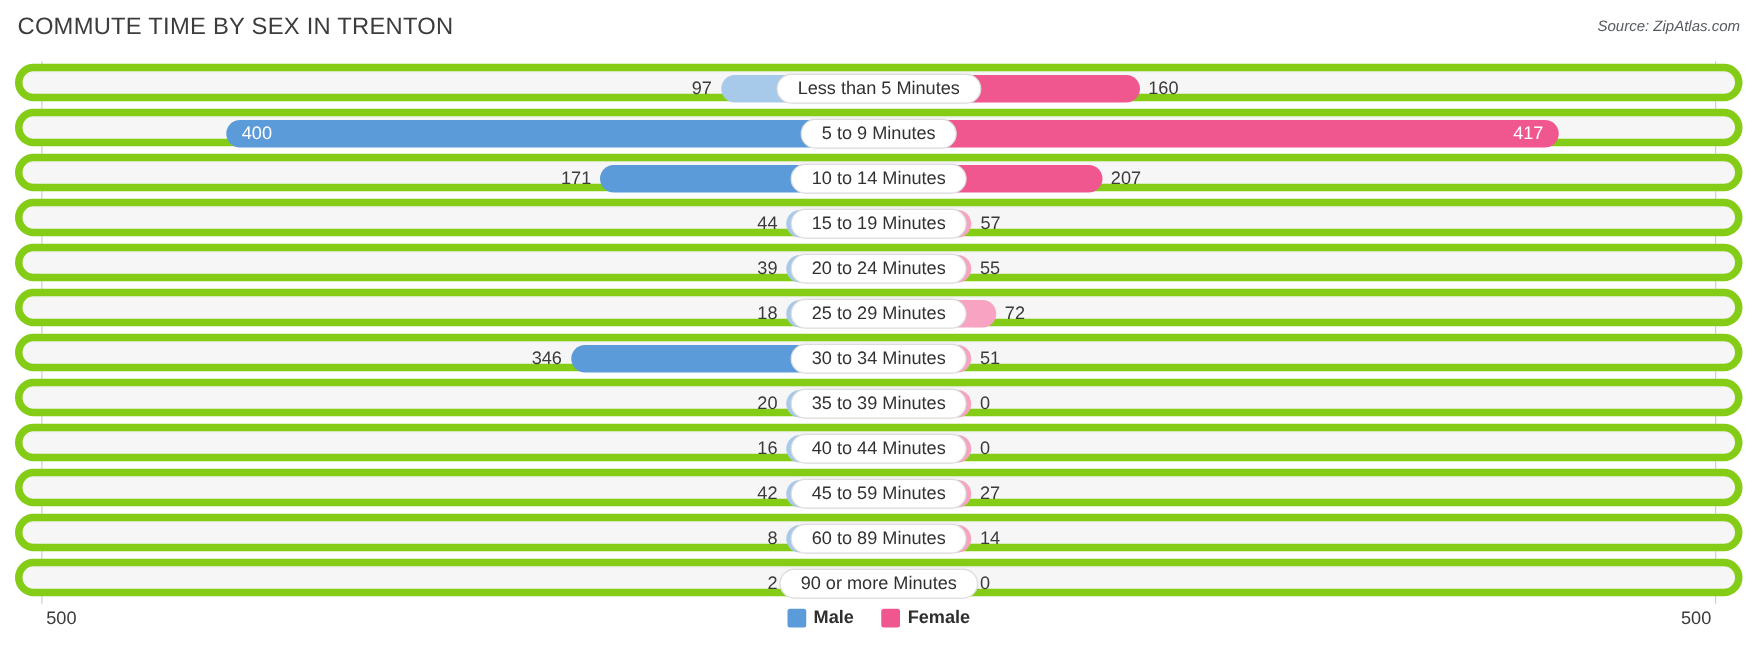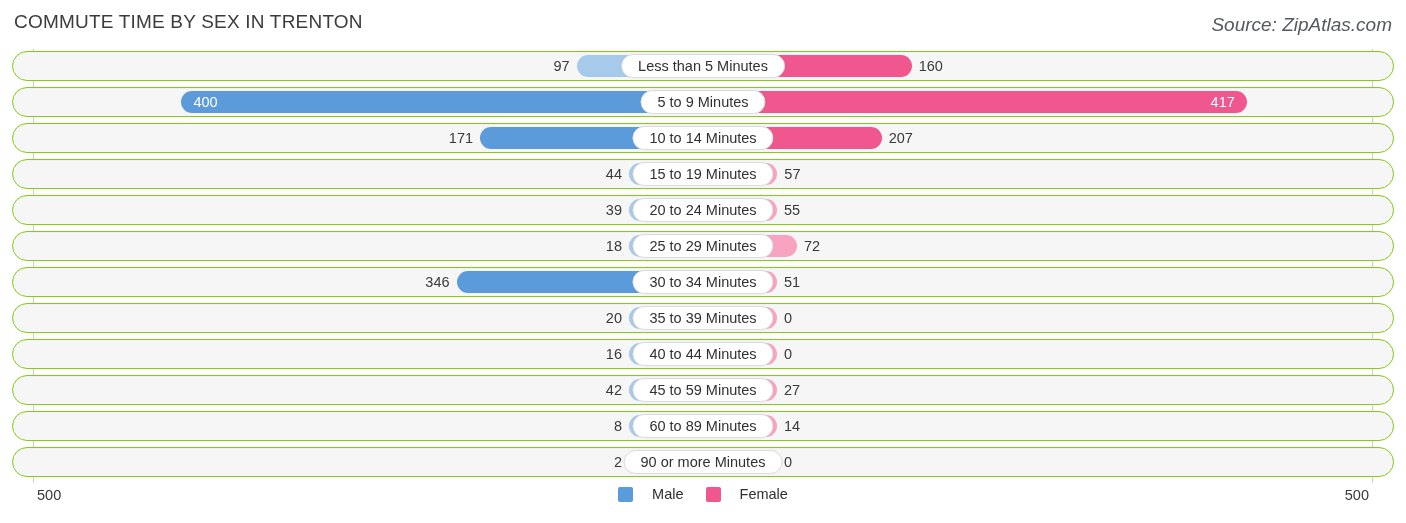--- a/index.html
+++ b/index.html
@@ -31,21 +31,21 @@
     font-size: 19px;
     font-weight: 400;
     letter-spacing: .2px;
     color: #3c3c3c;
     white-space: nowrap;
   }
   .chart-source {
     position: absolute;
     right: 14px;
     top: 14px;
-    font-size: 19px;
+    font-size: 12px;
     font-style: italic;
     color: #555a60;
     white-space: nowrap;
   }
 
   
   .plot {
     position: absolute;
     left: 0;
     top: 46px;
@@ -66,21 +66,21 @@
     position: absolute;
     left: 12px;
     top: 5px;
     width: 1382px;
   }
 
   .row {
     position: relative;
     height: 30px;
     margin-bottom: 6px;
-    border: 1px solid #84cc16;
+    border: 6px solid #84cc16;
     border-radius: 15px;
     background: #f6f6f6;
     box-shadow: inset 0 1px 1px rgba(0,0,0,.025);
   }
 
   
   .half {
     position: absolute;
     top: 3px;
     height: 22px;
@@ -169,21 +169,22 @@
     left: 0; right: 0;
     top: 3px;
     display: flex;
     justify-content: center;
     align-items: center;
     gap: 22px;
   }
   .legend-item {
     display: flex;
     align-items: center;
-    gap: 19px;
+    gap: 6px;
+    font-weight: bold;
   }
   .legend-swatch {
     width: 15px; height: 15px;
     border-radius: 2px;
   }
   .legend-label {
     font-size: 14.5px;
     color: #2f2f2f;
   }
 </style>

